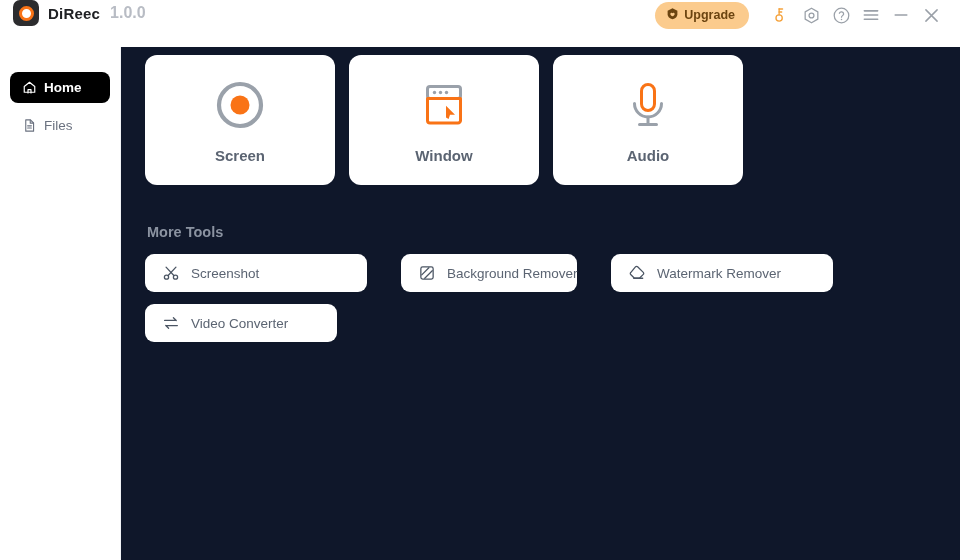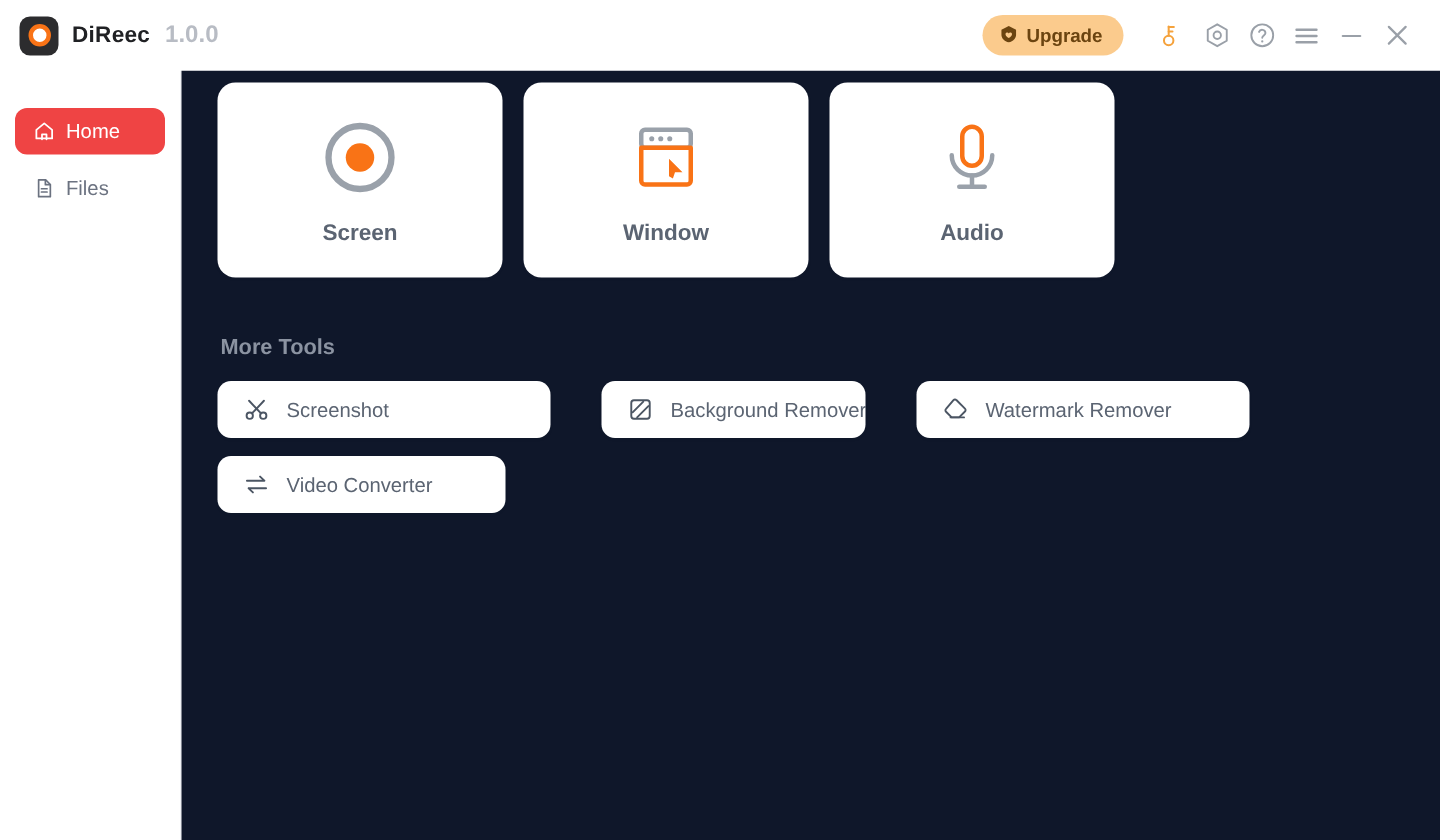--- a/index.html
+++ b/index.html
@@ -15,21 +15,21 @@
     background: #ffffff;
     display: flex; flex-direction: column;
   }
 
   
   .titlebar {
     height: 47px;
     flex: 0 0 47px;
     background: #ffffff;
     display: flex;
-    align-items: center;
+    align-items: flex-start;
     padding: 0 14px 0 13px;
     position: relative;
     z-index: 5;
   }
   .brand { display: flex; align-items: center; gap: 9px; }
   .logo {
     width: 26px; height: 26px;
     background: #2c2c2e;
     border-radius: 7px;
     display: flex; align-items: center; justify-content: center;
@@ -85,21 +85,21 @@
   .nav-item {
     display: flex; align-items: center; gap: 7px;
     height: 31px;
     border-radius: 8px;
     padding: 0 12px;
     font-size: 13.5px;
     color: #6b7280;
     cursor: pointer;
     margin-bottom: 7px;
   }
-  .nav-item.active { background: #ef4444; color: #ffffff; font-weight: normal; }
+  .nav-item.active { background: #000000; color: #ffffff; font-weight: bold; }
   .nav-item svg { display: block; flex: 0 0 auto; }
 
   
   .main {
     flex: 1;
     background: #0f172a;
     padding: 8px 0 0 24px;
     position: relative;
     min-width: 0;
   }

